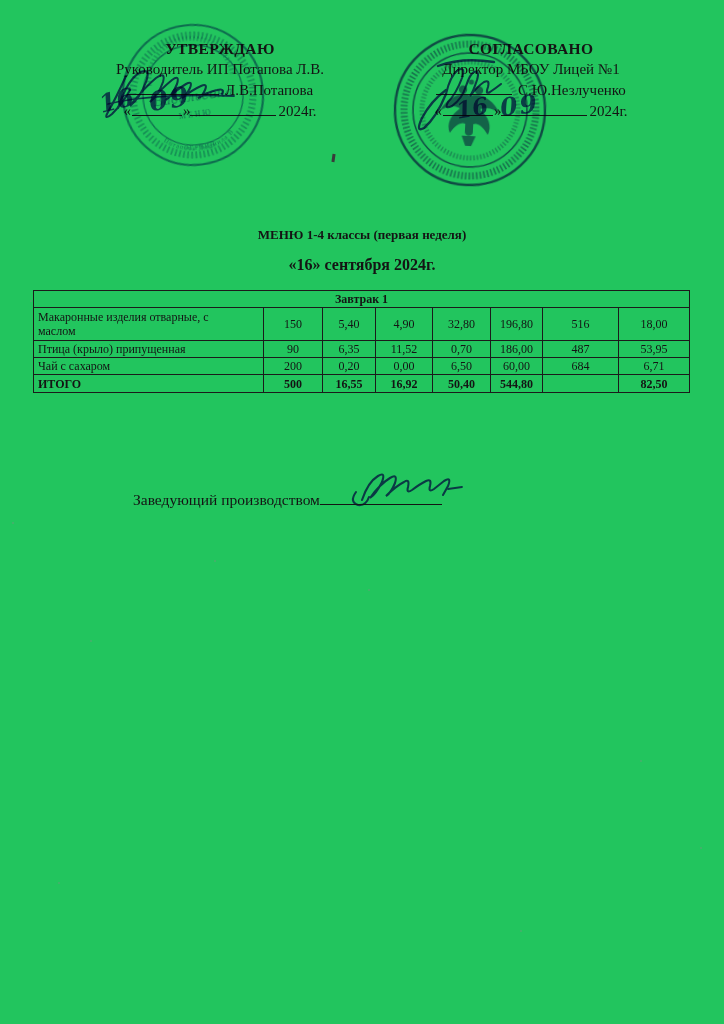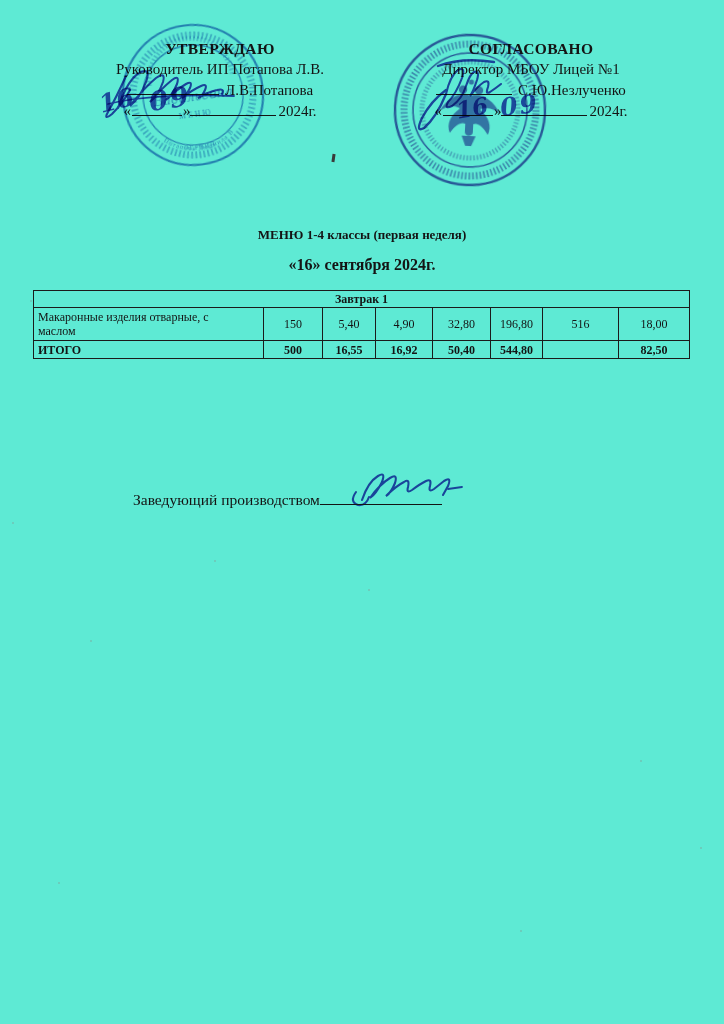--- a/index.html
+++ b/index.html
@@ -1,18 +1,18 @@
 <!DOCTYPE html>
 <html><head>
 <meta charset="utf-8">
 <style>
   html,body{margin:0;padding:0;background:#ffffff;}
   .page{
     position:relative;width:724px;height:1024px;overflow:hidden;
-    background:#5eead4;
+    background:#22c55e;
     font-family:"Liberation Serif", serif;color:#141414;
   }
   
   .approval{position:absolute;text-align:center;font-size:15px;line-height:21px;}
   .approval.left{left:72px;top:38px;width:296px;}
   .approval.right{left:406px;top:38px;width:250px;}
   .app-title{font-weight:bold;font-size:15.5px;letter-spacing:.4px;}
   .app-row{white-space:nowrap;}
   .blank{display:inline-block;border-bottom:1px solid #141414;height:13px;vertical-align:baseline;}
   .blank-sig{width:92px;margin-right:6px;}
@@ -178,20 +178,40 @@
         <td class="name pre">Макаронные изделия отварные, с
 маслом</td>
         <td class="num">150</td>
         <td class="num">5,40</td>
         <td class="num">4,90</td>
         <td class="num">32,80</td>
         <td class="num">196,80</td>
         <td class="num">516</td>
         <td class="num">18,00</td>
       </tr>
+      <tr class="r2">
+        <td class="name">Птица (крыло) припущенная</td>
+        <td class="num">90</td>
+        <td class="num">6,35</td>
+        <td class="num">11,52</td>
+        <td class="num">0,70</td>
+        <td class="num">186,00</td>
+        <td class="num">487</td>
+        <td class="num">53,95</td>
+      </tr>
+      <tr class="r2">
+        <td class="name">Чай с сахаром</td>
+        <td class="num">200</td>
+        <td class="num">0,20</td>
+        <td class="num">0,00</td>
+        <td class="num">6,50</td>
+        <td class="num">60,00</td>
+        <td class="num">684</td>
+        <td class="num">6,71</td>
+      </tr>
       <tr class="total">
         <td class="name">ИТОГО</td>
         <td class="num">500</td>
         <td class="num">16,55</td>
         <td class="num">16,92</td>
         <td class="num">50,40</td>
         <td class="num">544,80</td>
         <td class="num"></td>
         <td class="num">82,50</td>
       </tr>

